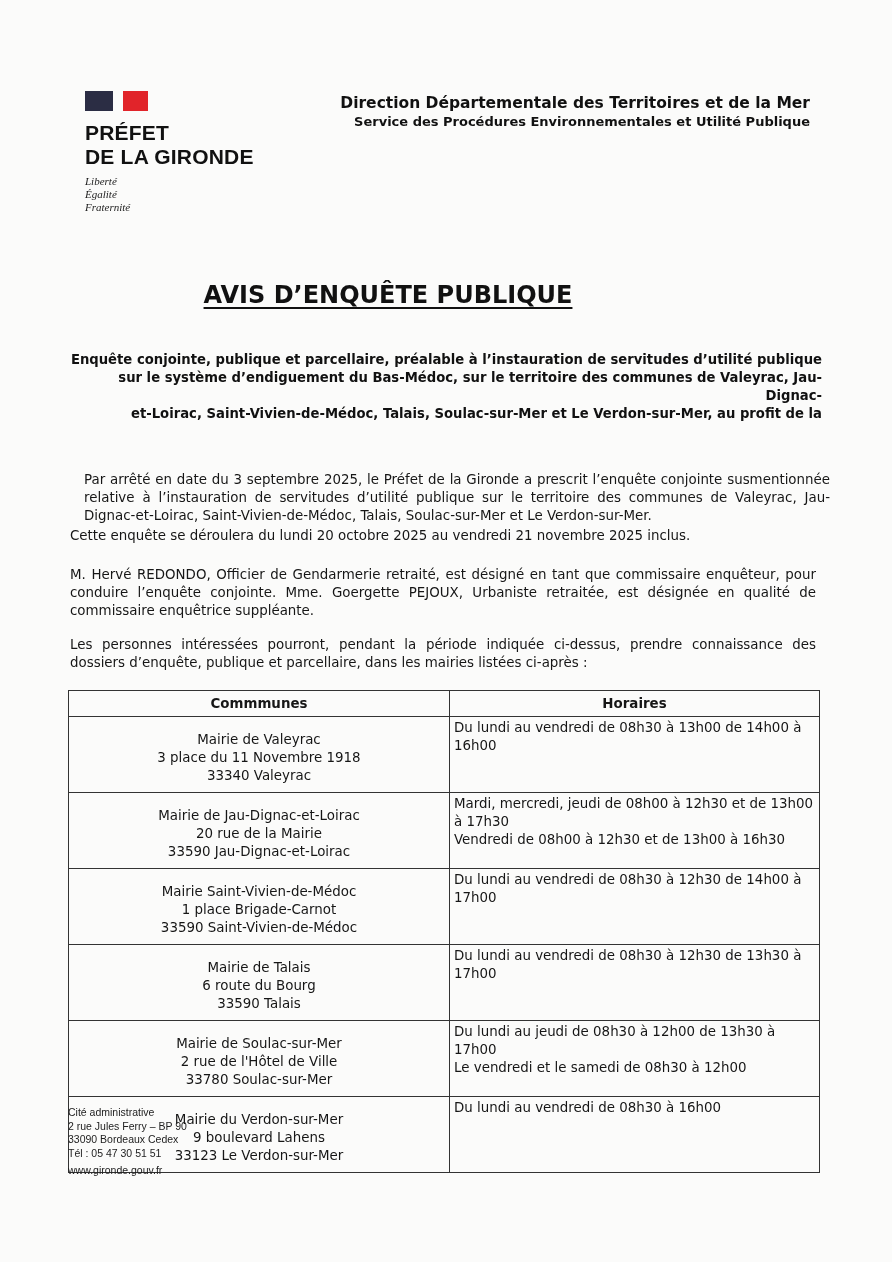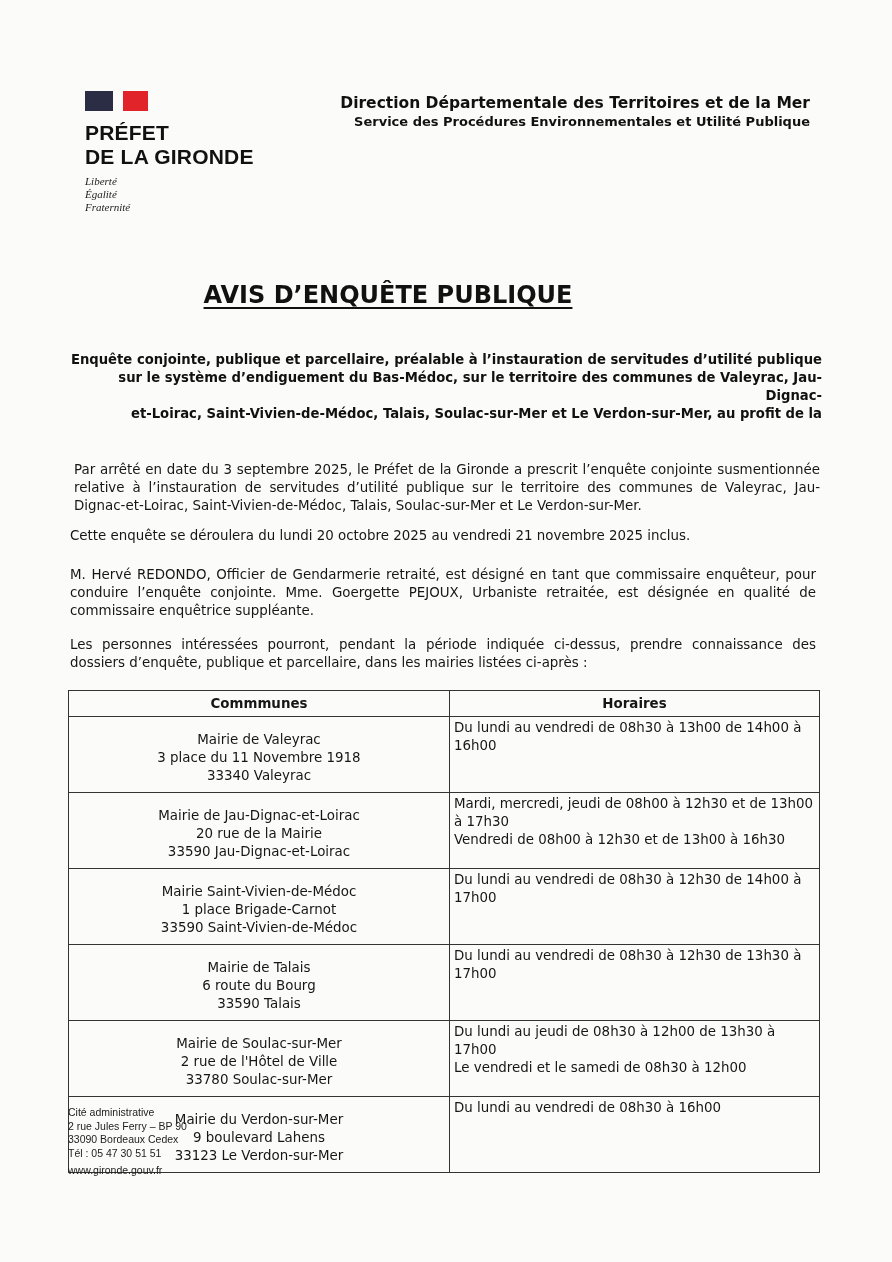--- a/index.html
+++ b/index.html
@@ -59,21 +59,21 @@
 </div>
 
 <div class="title">AVIS D’ENQUÊTE PUBLIQUE</div>
 
 <div class="subject">
   <span class="line">Enquête conjointe, publique et parcellaire, préalable à l’instauration de servitudes d’utilité publique</span>
   <span class="line">sur le système d’endiguement du Bas-Médoc, sur le territoire des communes de Valeyrac, Jau-Dignac-</span>
   <span class="line">et-Loirac, Saint-Vivien-de-Médoc, Talais, Soulac-sur-Mer et Le Verdon-sur-Mer, au profit de la</span>
 </div>
 
-<p class="para p1" style="margin:4px">Par arrêté en date du 3 septembre 2025, le Préfet de la Gironde a prescrit l’enquête conjointe susmentionnée relative à l’instauration de servitudes d’utilité publique sur le territoire des communes de Valeyrac, Jau-Dignac-et-Loirac, Saint-Vivien-de-Médoc, Talais, Soulac-sur-Mer et Le Verdon-sur-Mer.</p>
+<p class="para p1" style="margin:14px">Par arrêté en date du 3 septembre 2025, le Préfet de la Gironde a prescrit l’enquête conjointe susmentionnée relative à l’instauration de servitudes d’utilité publique sur le territoire des communes de Valeyrac, Jau-Dignac-et-Loirac, Saint-Vivien-de-Médoc, Talais, Soulac-sur-Mer et Le Verdon-sur-Mer.</p>
 <p class="para p2" style="margin:0">Cette enquête se déroulera du lundi 20 octobre 2025 au vendredi 21 novembre 2025 inclus.</p>
 <p class="para p3" style="margin:0">M. Hervé REDONDO, Officier de Gendarmerie retraité, est désigné en tant que commissaire enquêteur, pour conduire l’enquête conjointe. Mme. Goergette PEJOUX, Urbaniste retraitée, est désignée en qualité de commissaire enquêtrice suppléante.</p>
 <p class="para p4" style="margin:0">Les personnes intéressées pourront, pendant la période indiquée ci-dessus, prendre connaissance des dossiers d’enquête, publique et parcellaire, dans les mairies listées ci-après :</p>
 
 <table class="mairies">
   <thead>
     <tr>
       <th>Commmunes</th>
       <th>Horaires</th>
     </tr>

